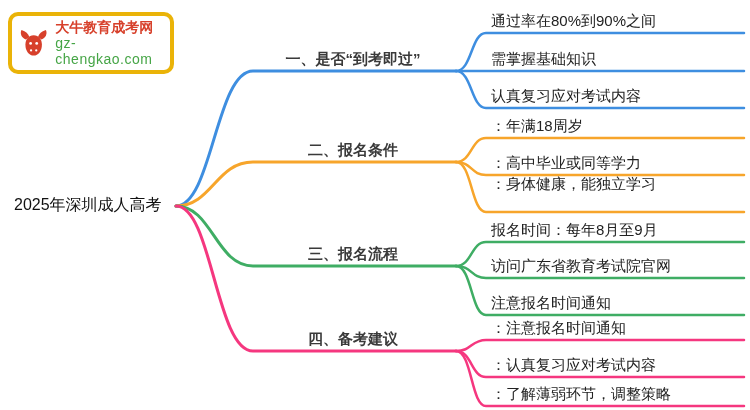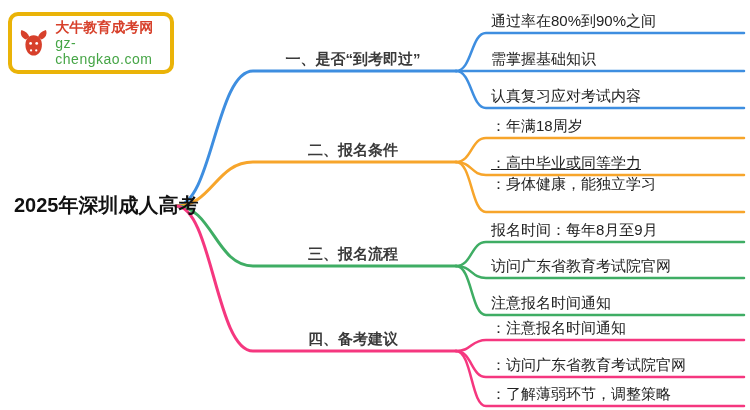--- a/index.html
+++ b/index.html
@@ -5,21 +5,21 @@
   html,body{margin:0;padding:0;background:#f2f2f2;}
   .stage{
     position:relative;width:750px;height:410px;background:#ffffff;
     font-family:"Liberation Sans","DejaVu Sans",sans-serif;
     overflow:hidden;
   }
   svg.canvas{position:absolute;left:0;top:0;}
   .node{position:absolute;white-space:nowrap;}
   .root-label{
     left:14px;top:194px;width:164px;height:22px;line-height:22px;
-    font-size:20px;font-weight:bold;color:#111;text-align:left;
+    font-size:16px;font-weight:normal;color:#111;text-align:left;
   }
   .branch-label{
     left:253px;width:200px;height:21px;line-height:21px;
     font-size:15px;font-weight:600;color:#3a3a3a;text-align:center;
   }
   .leaf-label{
     left:491px;width:252px;height:20px;line-height:20px;
     font-size:15px;color:#222;text-align:left;
   }
   .logo-box{
@@ -81,24 +81,24 @@
   <div class="node branch-label" style="top:48px;">一、是否“到考即过”</div>
   <div class="node branch-label" style="top:139px;">二、报名条件</div>
   <div class="node branch-label" style="top:328px;">四、备考建议</div>
   <div class="node branch-label" style="top:243px;">三、报名流程</div>
 
   <div class="node leaf-label" style="top:11px;">通过率在80%到90%之间</div>
   <div class="node leaf-label" style="top:49px;">需掌握基础知识</div>
   <div class="node leaf-label" style="top:86px;">认真复习应对考试内容</div>
 
   <div class="node leaf-label" style="top:116px;">：年满18周岁</div>
-  <div class="node leaf-label" style="top:153px;text-decoration:underline;">：高中毕业或同等学力</div>
+  <div class="node leaf-label" style="top:153px;">：高中毕业或同等学力</div>
   <div class="node leaf-label" style="top:174px;">：身体健康，能独立学习</div>
 
   <div class="node leaf-label" style="top:220px;">报名时间：每年8月至9月</div>
   <div class="node leaf-label" style="top:256px;">访问广东省教育考试院官网</div>
   <div class="node leaf-label" style="top:293px;">注意报名时间通知</div>
 
   <div class="node leaf-label" style="top:318px;">：注意报名时间通知</div>
-  <div class="node leaf-label" style="top:355px;">：访问广东省教育考试院官网</div>
+  <div class="node leaf-label" style="top:355px;">：认真复习应对考试内容</div>
   <div class="node leaf-label" style="top:384px;">：了解薄弱环节，调整策略</div>
 
 </div>
 
 </body></html>

